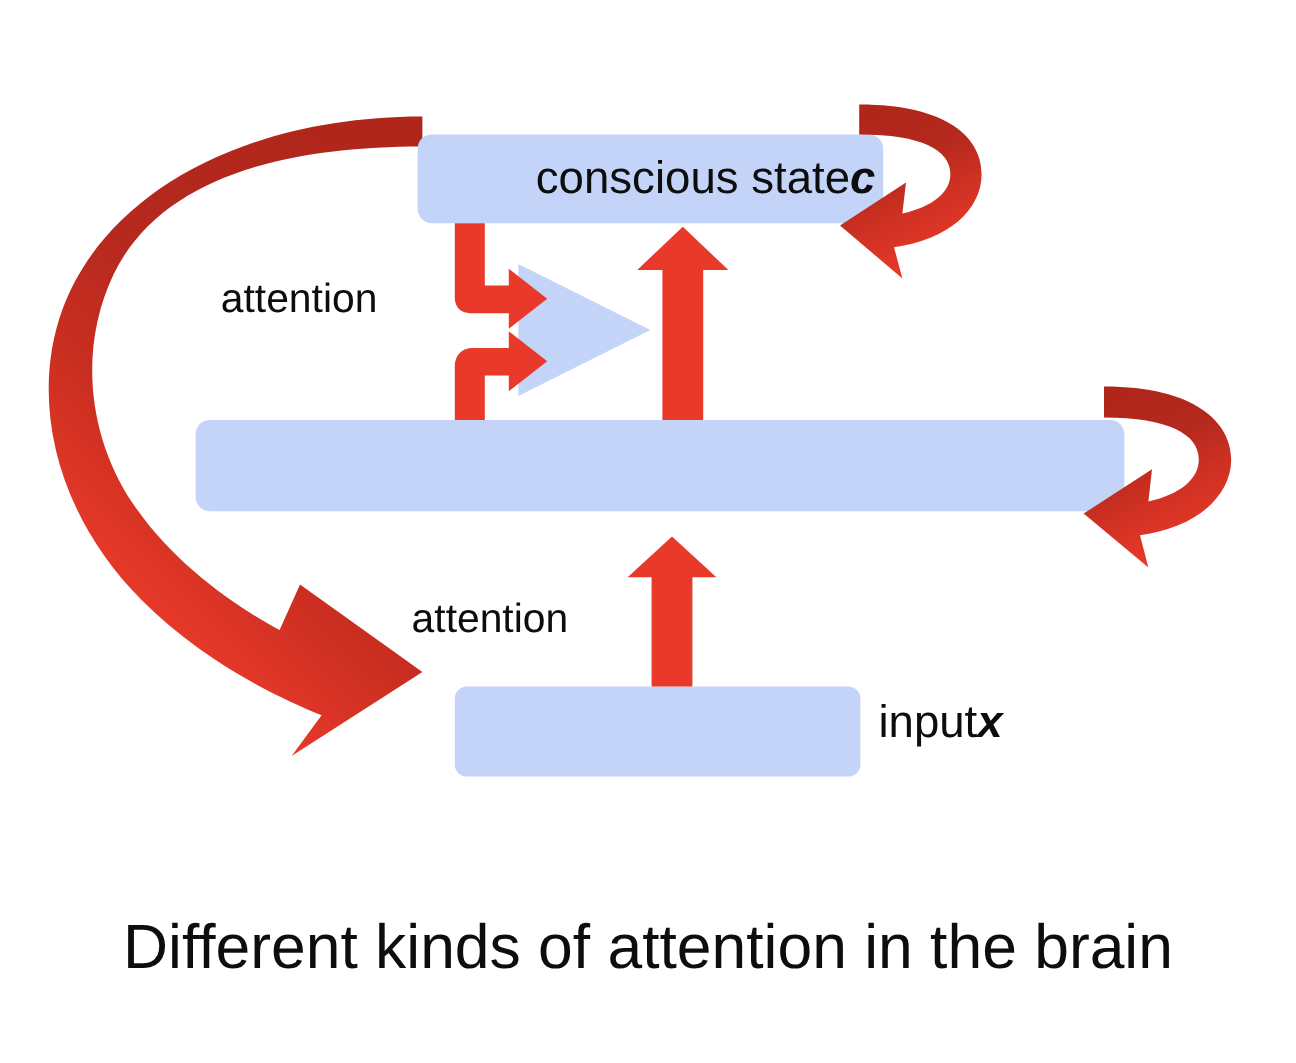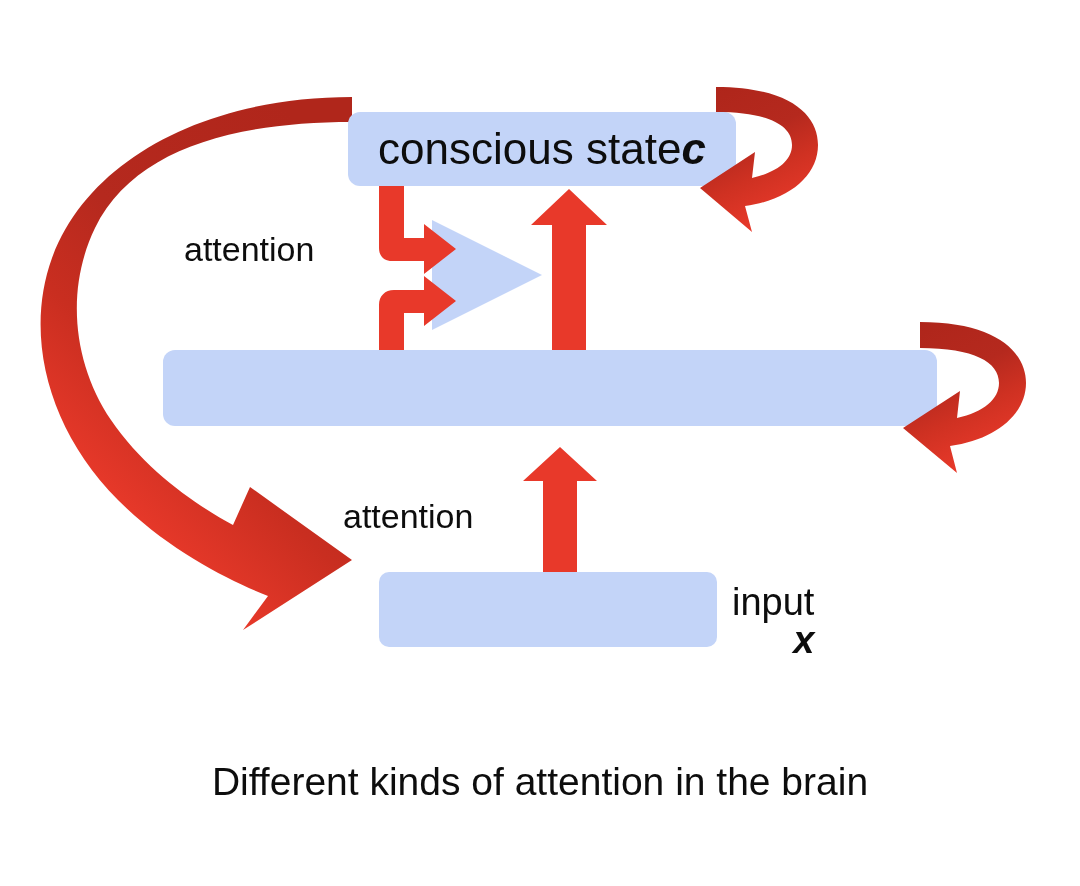--- a/index.html
+++ b/index.html
@@ -36,58 +36,58 @@
     font-weight: bold;
   }
   #conscious-label {
     left: 348px;
     top: 112px;
     width: 388px;
     height: 74px;
     display: flex;
     align-items: center;
     justify-content: center;
-    font-size: 44px;
+    font-size: 38px;
+    padding-left: 46px;
   }
   #unconscious-label {
     left: 163px;
     top: 350px;
     width: 774px;
     height: 76px;
     display: flex;
     align-items: center;
     justify-content: center;
     font-size: 38px;
   }
   #input-label {
     left: 732px;
     top: 583px;
     height: 56px;
     display: flex;
-    align-items: flex-end;
+    align-items: flex-start;
     font-size: 38px;
-    flex-direction: column;
   }
   #attention-top-label {
     left: 184px;
     top: 232px;
     font-size: 34px;
   }
   #attention-bottom-label {
     left: 343px;
     top: 499px;
     font-size: 34px;
   }
   #caption {
     position: absolute;
     left: 0;
     top: 760px;
     width: 1080px;
     text-align: center;
-    font-size: 39px;
+    font-size: 52px;
     color: #0d0d0d;
     font-family: "Liberation Sans", sans-serif;
   }
 </style>
 </head>
 <body>
 
 <div id="canvas">
 
   <svg id="diagram-svg" viewBox="0 0 1080 886">

